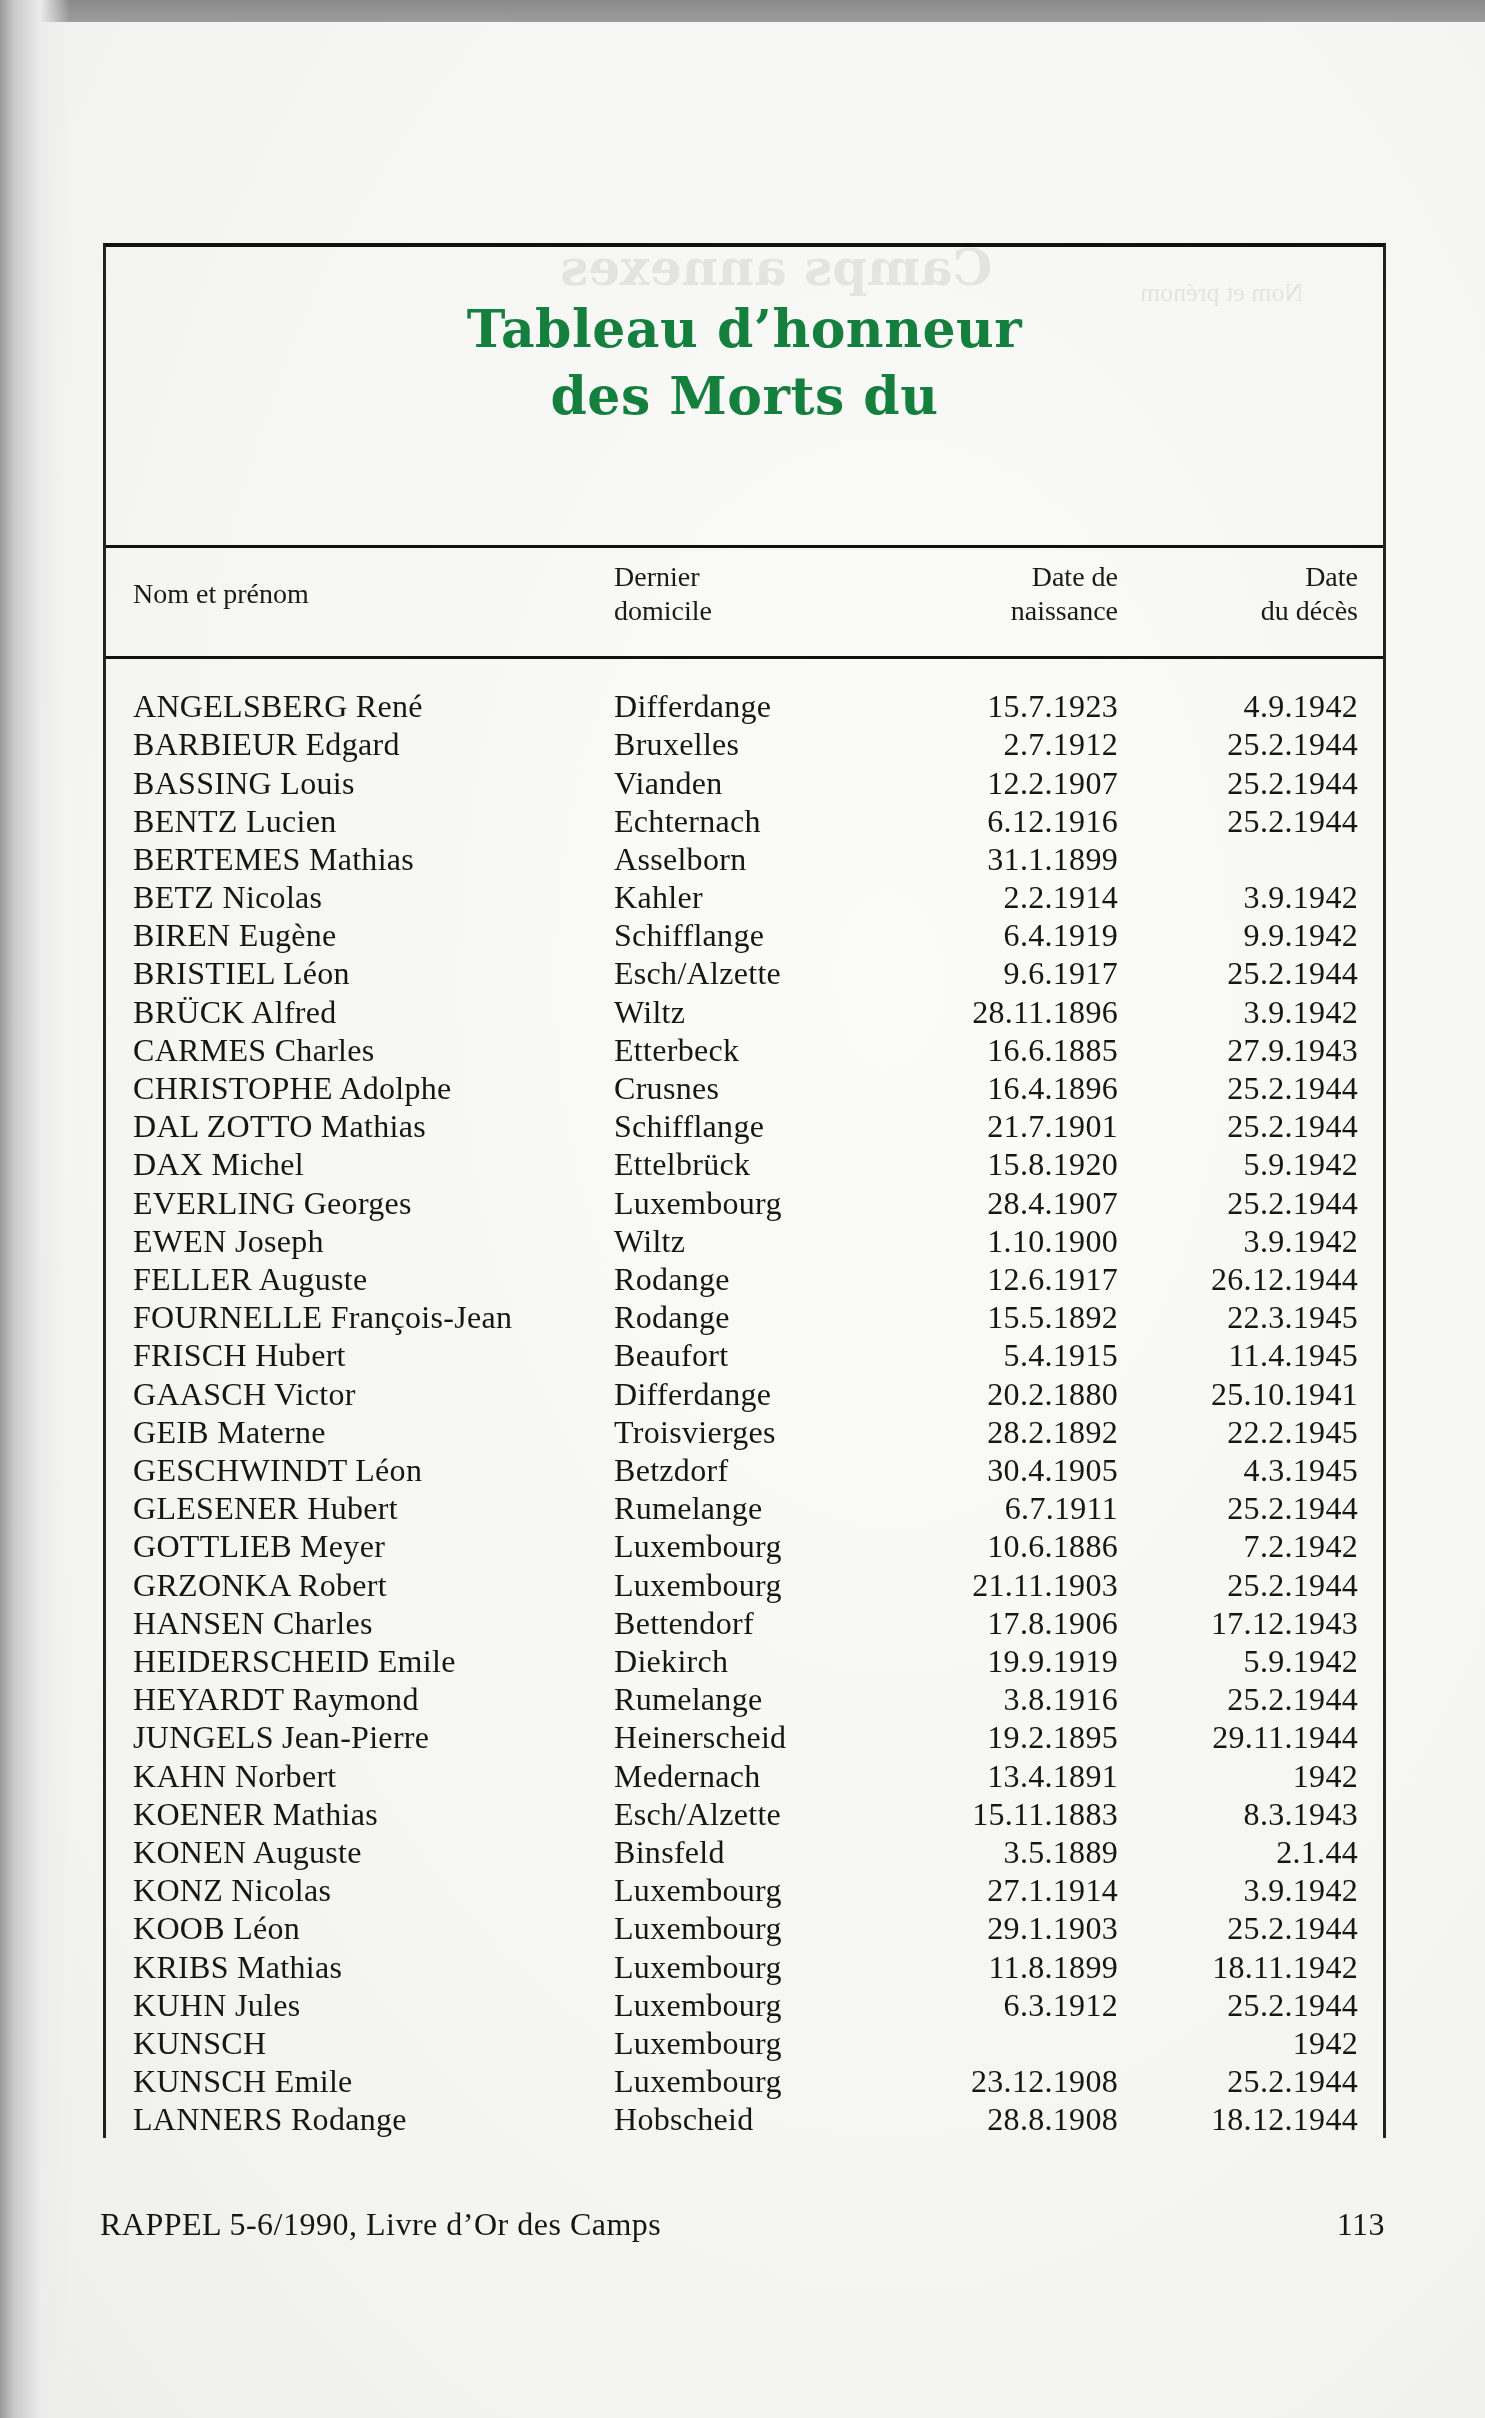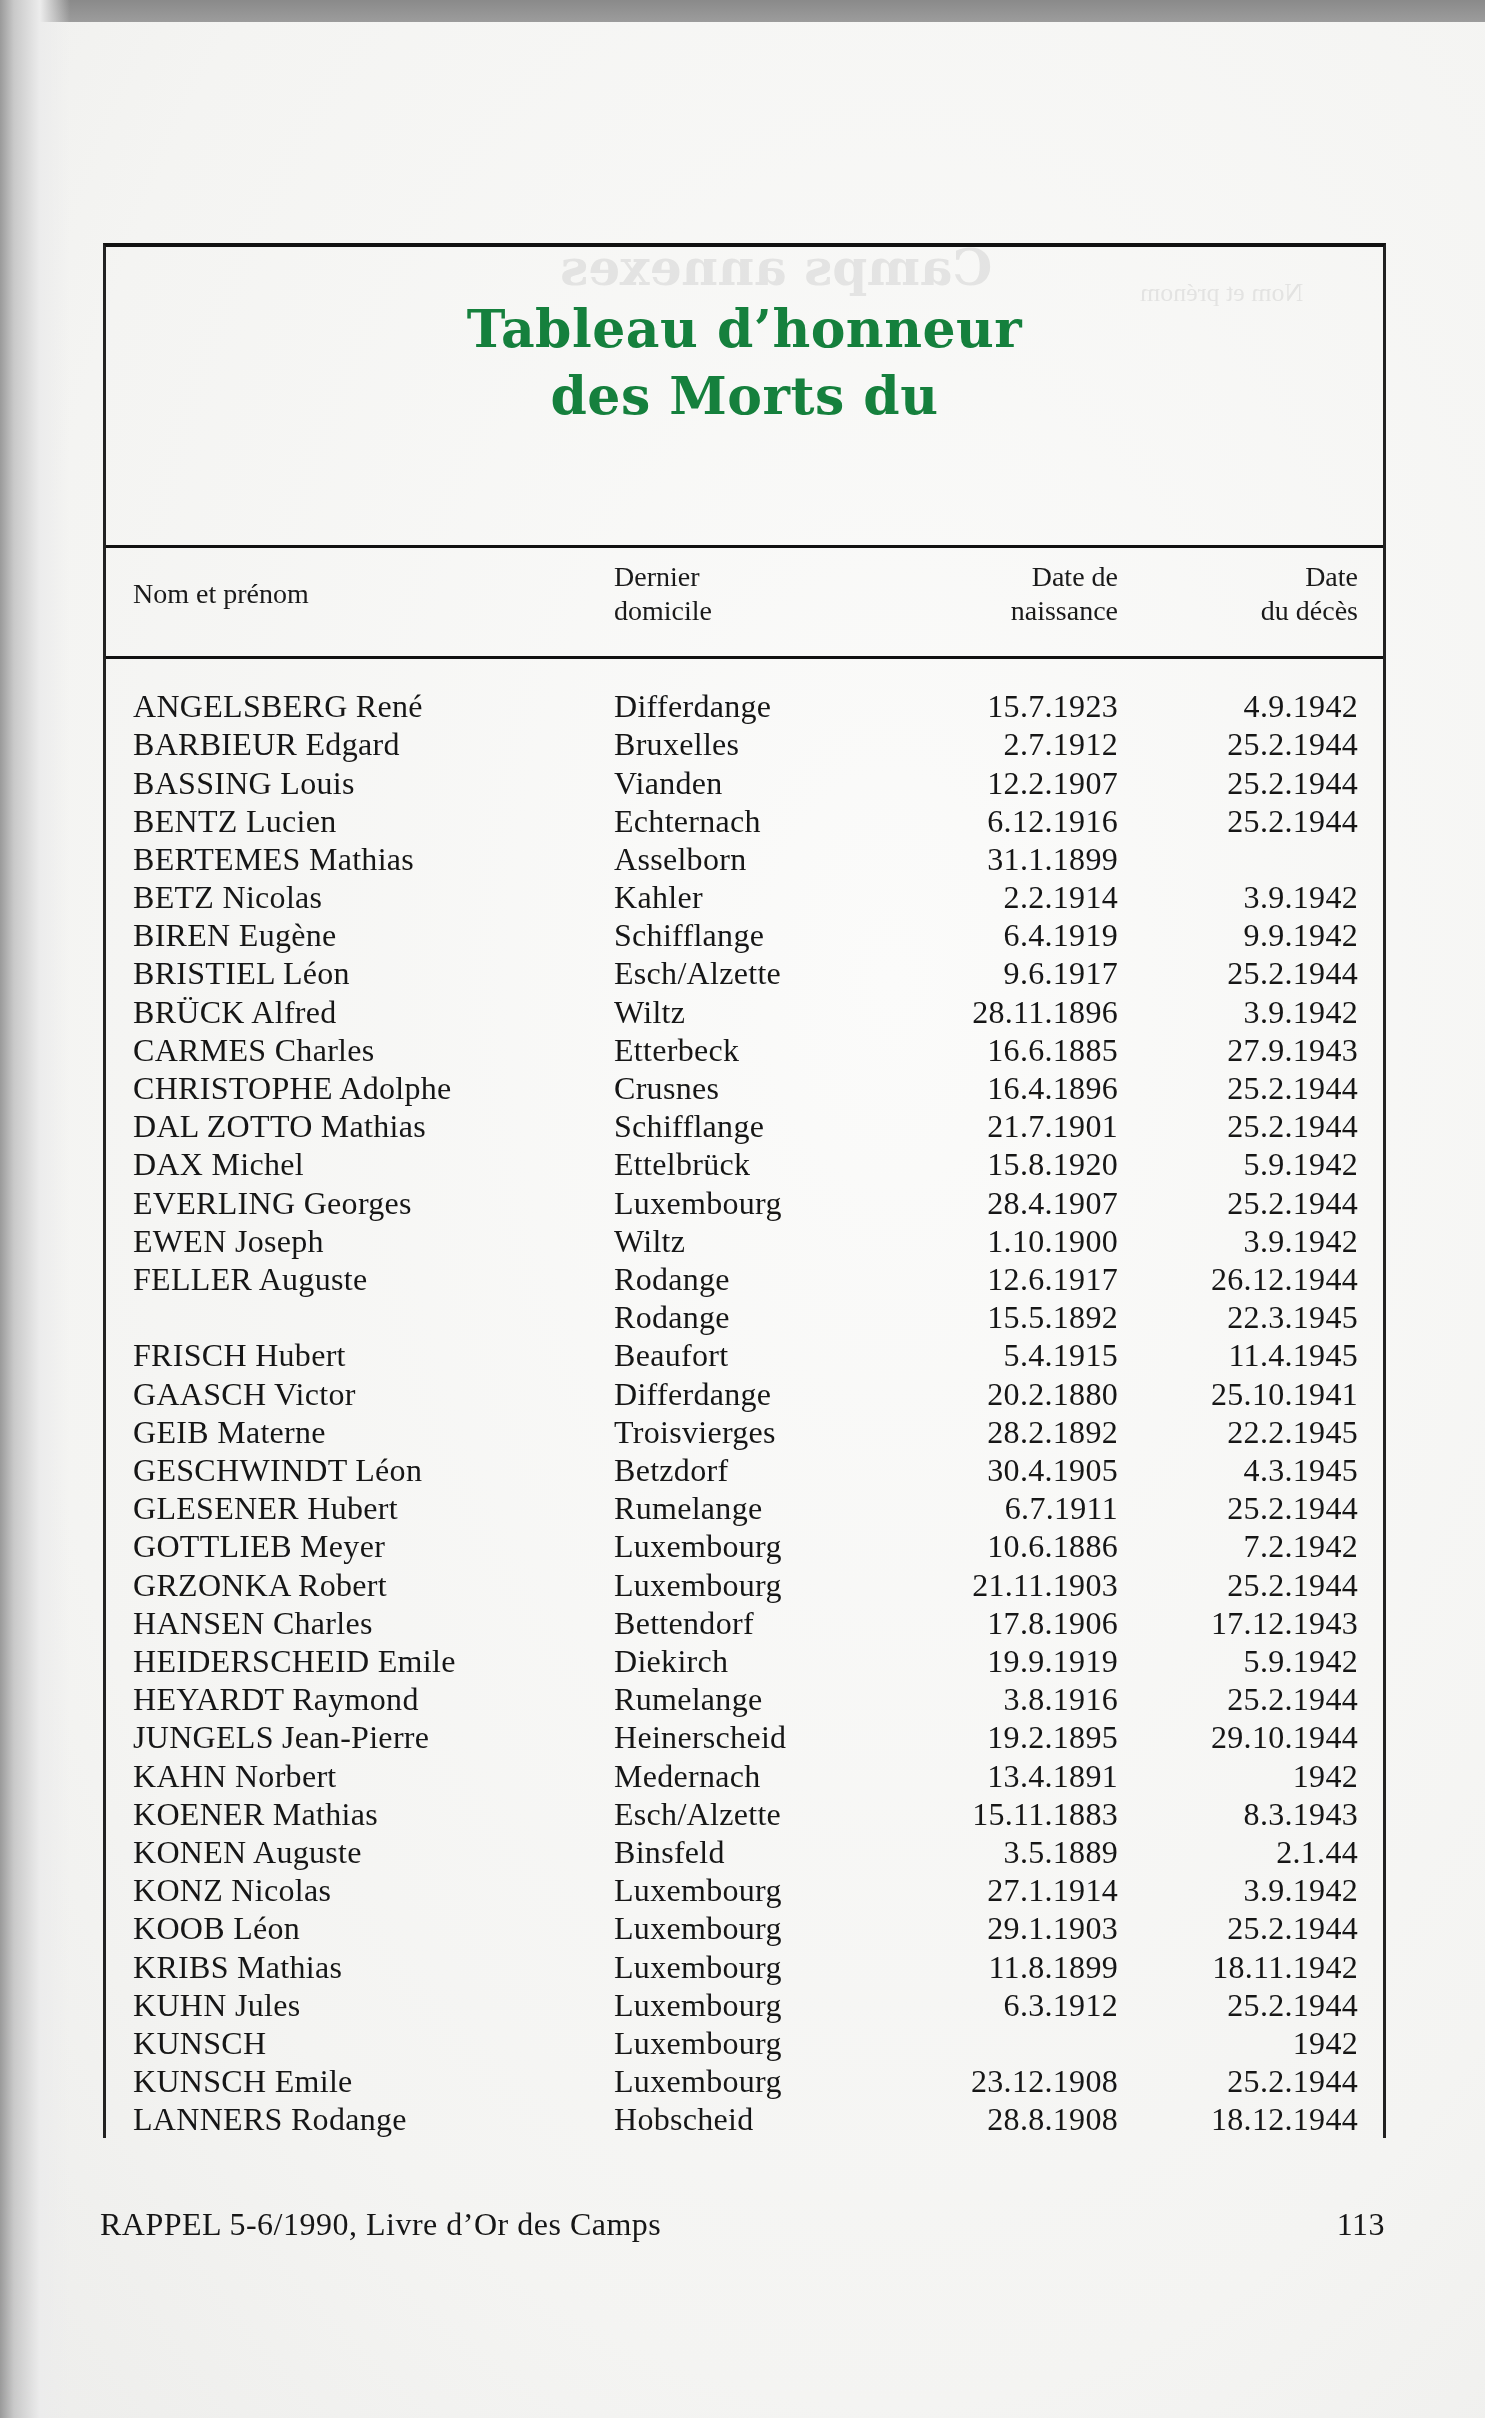--- a/index.html
+++ b/index.html
@@ -179,20 +179,21 @@
     <span class="c-birth">1.10.1900</span>
     <span class="c-death">3.9.1942</span>
   </div>
       <div class="row" style="top: 1013px;">
     <span class="c-name">FELLER Auguste</span>
     <span class="c-dom">Rodange</span>
     <span class="c-birth">12.6.1917</span>
     <span class="c-death">26.12.1944</span>
   </div>
       <div class="row" style="top: 1051.2px;">
+    <span class="c-name">FOURNELLE François-Jean</span>
     <span class="c-dom">Rodange</span>
     <span class="c-birth">15.5.1892</span>
     <span class="c-death">22.3.1945</span>
   </div>
       <div class="row" style="top: 1089.4px;">
     <span class="c-name">FRISCH Hubert</span>
     <span class="c-dom">Beaufort</span>
     <span class="c-birth">5.4.1915</span>
     <span class="c-death">11.4.1945</span>
   </div>
@@ -247,21 +248,21 @@
       <div class="row" style="top: 1433.2px;">
     <span class="c-name">HEYARDT Raymond</span>
     <span class="c-dom">Rumelange</span>
     <span class="c-birth">3.8.1916</span>
     <span class="c-death">25.2.1944</span>
   </div>
       <div class="row" style="top: 1471.4px;">
     <span class="c-name">JUNGELS Jean-Pierre</span>
     <span class="c-dom">Heinerscheid</span>
     <span class="c-birth">19.2.1895</span>
-    <span class="c-death">29.10.1944</span>
+    <span class="c-death">29.11.1944</span>
   </div>
       <div class="row" style="top: 1509.6px;">
     <span class="c-name">KAHN Norbert</span>
     <span class="c-dom">Medernach</span>
     <span class="c-birth">13.4.1891</span>
     <span class="c-death">1942</span>
   </div>
       <div class="row" style="top: 1547.8px;">
     <span class="c-name">KOENER Mathias</span>
     <span class="c-dom">Esch/Alzette</span>

